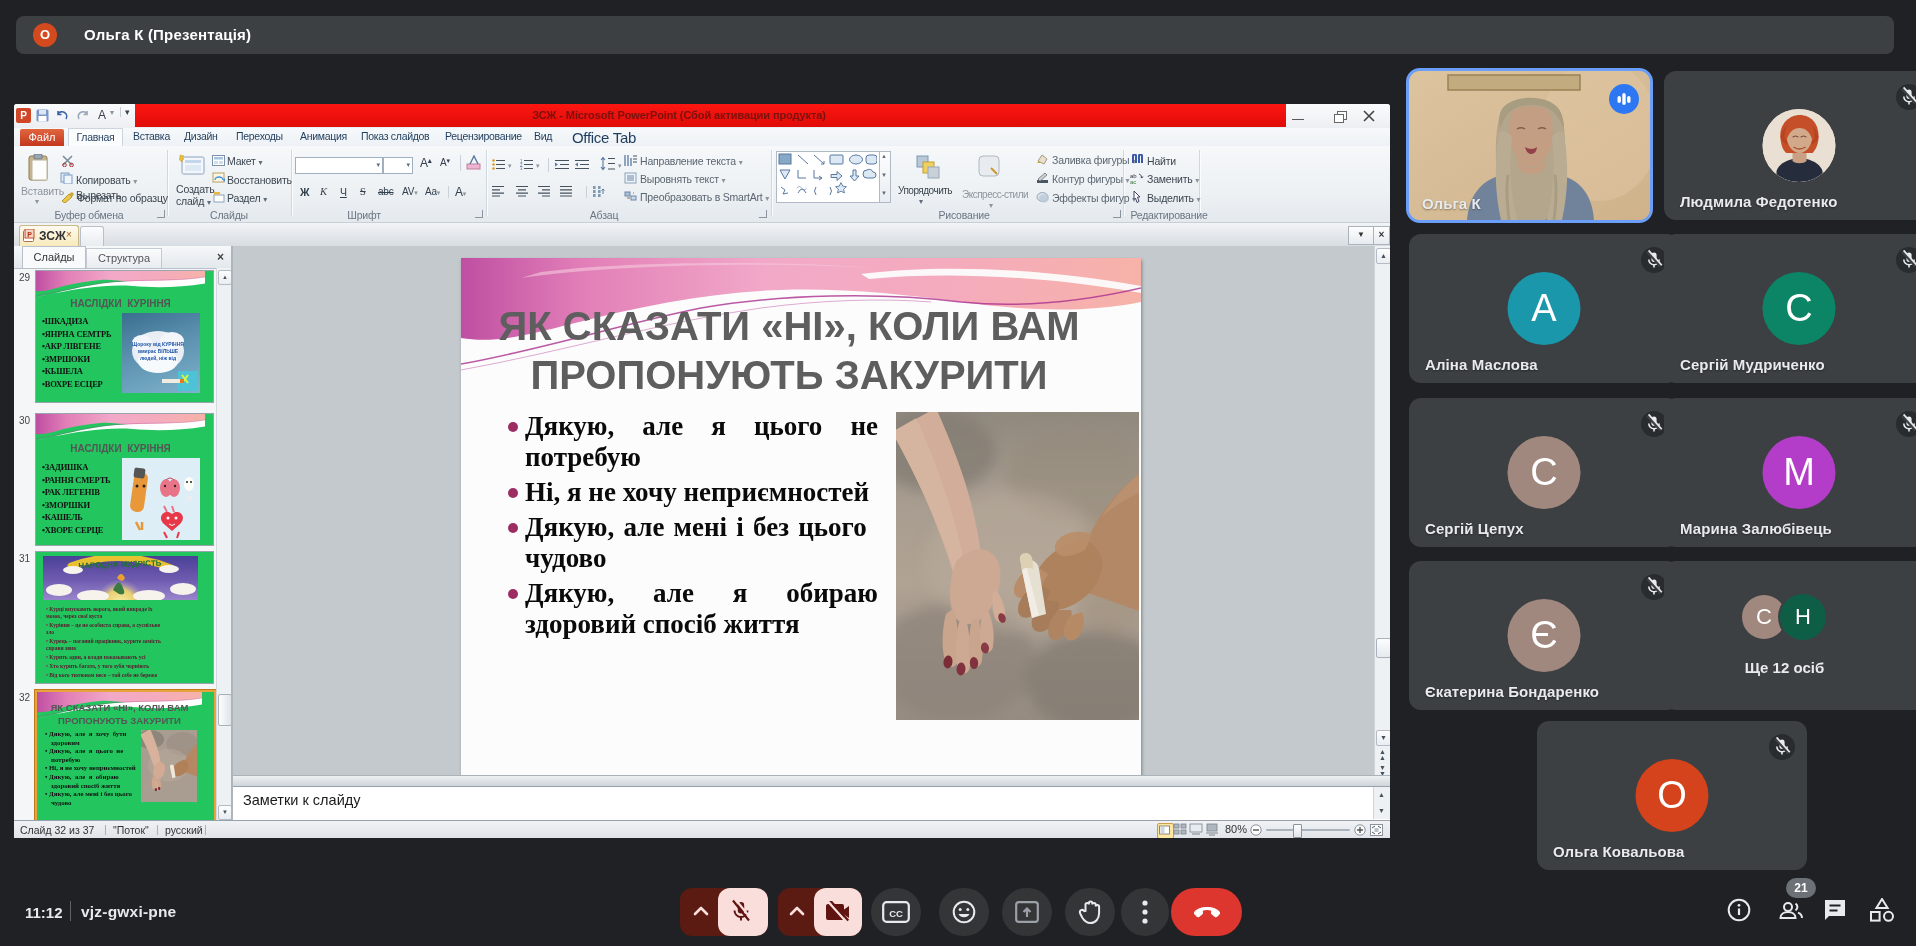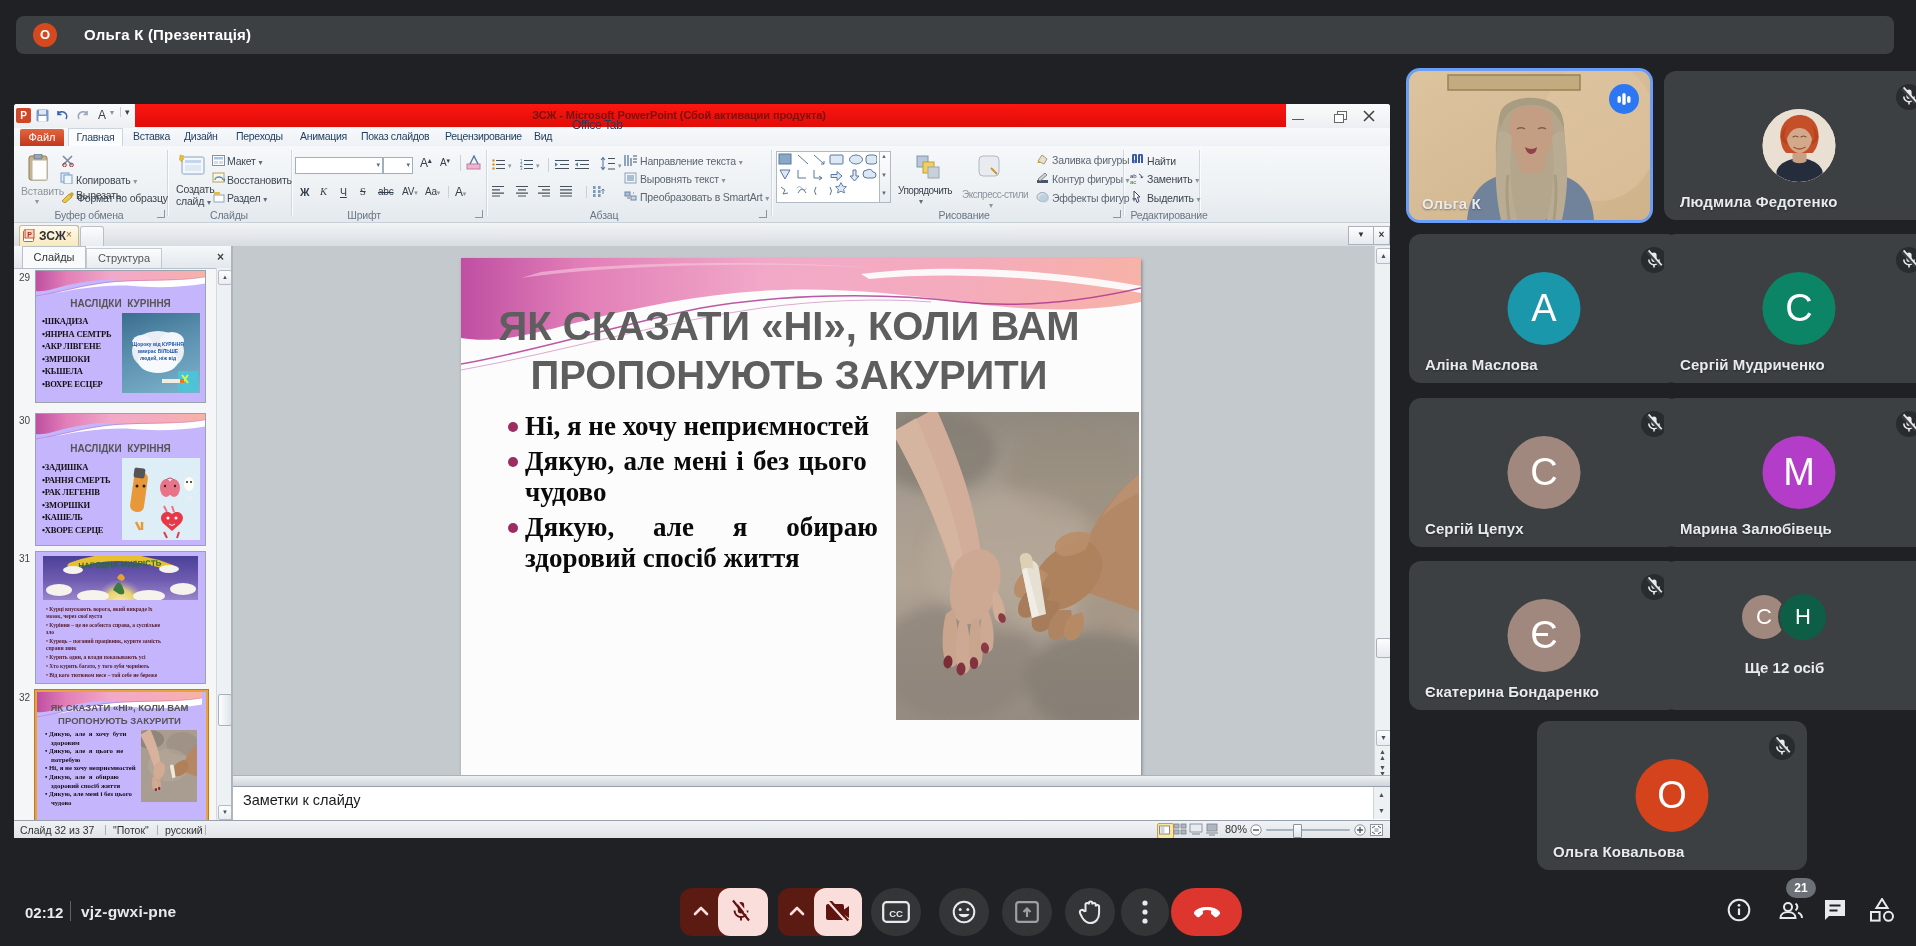--- a/index.html
+++ b/index.html
@@ -26,21 +26,21 @@
 .avat{position:absolute;left:50%;top:38px;transform:translateX(-50%);width:73px;height:73px;border-radius:50%;color:#fff;font-size:38px;text-align:center;line-height:73px;font-weight:normal;}
 .rsep{position:absolute;top:4px;width:1px;height:66px;background:#d0d7de;border-right:1px solid #fbfcfd;}
 .rlbl{position:absolute;font-size:10.5px;letter-spacing:-0.2px;color:#3c4650;white-space:nowrap;}
 .glbl{position:absolute;font-size:10.5px;letter-spacing:-0.2px;color:#6b7684;text-align:center;white-space:nowrap;}
 .launch{position:absolute;width:7px;height:7px;border-left:1px solid #8a949e;border-top:1px solid #8a949e;transform:rotate(180deg);}
 .bi{position:relative;margin-bottom:4px;}
 .bd{position:absolute;left:0px;top:11px;width:10px;height:10px;border-radius:50%;background:#9c2d62;}
 .bt{margin-left:17px;}
 .sl{text-align:justify;text-align-last:justify;}
 .tnum{position:absolute;font-size:10px;color:#444;}
-.thumb{position:absolute;width:169px;height:131px;background:#c4b5fd;border:1px solid #9aa2ac;overflow:hidden;}
+.thumb{position:absolute;width:169px;height:131px;background:#22c55e;border:1px solid #9aa2ac;overflow:hidden;padding-left:8px;}
 .tbul{position:absolute;font-family:'Liberation Serif',serif;font-weight:bold;font-size:8.5px;line-height:12.5px;color:#111;letter-spacing:-0.2px;white-space:nowrap;}
 .tbul2{position:absolute;font-family:'Liberation Serif',serif;font-weight:bold;font-size:6.8px;line-height:8.6px;color:#111;white-space:nowrap;}
 .tln{position:absolute;left:10px;font-family:'Liberation Serif',serif;font-weight:bold;font-size:5.5px;color:#5a2030;white-space:nowrap;}
 .tln i{color:#883050;font-style:normal;}
 </style>
 </head>
 <body>
 <div id="stage">
 
   <div class="abs" id="topbar">
@@ -86,21 +86,21 @@
     <div class="abs" style="left:0;top:24px;width:1376px;height:18px;background:linear-gradient(#f7f9fb,#eef1f5);border-bottom:1px solid #d3d9e0;"></div>
     <div class="abs" style="left:6px;top:25px;width:44px;height:17px;background:linear-gradient(#e0663f,#c3371d);border-radius:2px 2px 0 0;color:#fff;font-size:11px;text-align:center;line-height:17px;">Файл</div>
     <div class="abs" style="left:54px;top:24px;width:53px;height:18px;background:#fbfcfd;border:1px solid #cdd4dc;border-bottom:0;color:#1e3c5c;font-size:10.5px;letter-spacing:-0.3px;text-align:center;line-height:17px;">Главная</div>
     <div class="abs" style="left:119px;top:26px;color:#1e3c5c;font-size:10.5px;letter-spacing:-0.3px;">Вставка</div>
     <div class="abs" style="left:170px;top:26px;color:#1e3c5c;font-size:10.5px;letter-spacing:-0.3px;">Дизайн</div>
     <div class="abs" style="left:222px;top:26px;color:#1e3c5c;font-size:10.5px;letter-spacing:-0.3px;">Переходы</div>
     <div class="abs" style="left:286px;top:26px;color:#1e3c5c;font-size:10.5px;letter-spacing:-0.3px;">Анимация</div>
     <div class="abs" style="left:347px;top:26px;color:#1e3c5c;font-size:10.5px;letter-spacing:-0.3px;">Показ слайдов</div>
     <div class="abs" style="left:431px;top:26px;color:#1e3c5c;font-size:10.5px;letter-spacing:-0.3px;">Рецензирование</div>
     <div class="abs" style="left:520px;top:26px;color:#1e3c5c;font-size:10.5px;letter-spacing:-0.3px;">Вид</div>
-    <div class="abs" style="left:558px;top:14px;color:#1e3c5c;font-size:12px;letter-spacing:-0.3px;">Office Tab</div>
+    <div class="abs" style="left:558px;top:25px;color:#1e3c5c;font-size:15px;letter-spacing:-0.3px;">Office Tab</div>
 
     <div class="abs" id="ribbon" style="left:0;top:42px;width:1376px;height:76px;background:linear-gradient(#f6f8fa,#edf1f4 60%,#e4e9ee);border-bottom:1px solid #c9cfd6;">
       <div class="rsep" style="left:153px;"></div><div class="rsep" style="left:277px;"></div><div class="rsep" style="left:472px;"></div><div class="rsep" style="left:757px;"></div><div class="rsep" style="left:1109px;"></div><div class="rsep" style="left:1185px;"></div>
       
       <svg class="abs" style="left:13px;top:8px;" width="24" height="28" viewBox="0 0 24 28">
           <rect x="2" y="2" width="18" height="24" rx="2" fill="#c8b58e" stroke="#8d7b55"></rect>
           <rect x="7" y="0" width="8" height="5" rx="1" fill="#9aa7b4" stroke="#6c7886"></rect>
           <rect x="5" y="6" width="15" height="20" fill="#fdfdfb" stroke="#b9b29c"></rect>
         </svg>
       <div class="rlbl" style="left:7px;top:39px;color:#8d959e;">Вставить</div>
@@ -542,20 +542,27 @@
             </linearGradient>
           </defs>
           <path d="M0,0 H680 V44 C620,56 560,52 500,44 C440,36 380,30 320,32 C250,34 180,48 110,66 C70,76 35,86 0,80 Z" fill="url(#pg)"></path>
           <path d="M400,16 C480,6 580,10 680,28 L680,35 C590,19 490,13 408,21 Z" fill="#fcfcfc" opacity=".95"></path>
           <path d="M0,106 C80,92 160,66 240,50 C320,36 420,34 500,44 C560,50 620,44 680,30" fill="none" stroke="#aa308e" stroke-width="1.5" opacity=".8"></path>
           <path d="M0,112 C100,94 200,64 300,50 C360,42 420,40 470,44" fill="none" stroke="#c873b4" stroke-width="1" opacity=".6"></path>
           <path d="M60,20 C160,6 300,4 420,10 C300,2 160,4 80,14 Z" fill="#f7c9de" opacity=".6"></path>
         </svg>
         <div class="abs" style="left:-12px;top:44px;width:680px;text-align:center;font-size:40px;line-height:49px;font-weight:bold;color:#5e5e5e;letter-spacing:0px;">ЯК СКАЗАТИ «НІ», КОЛИ ВАМ<br>ПРОПОНУЮТЬ ЗАКУРИТИ</div>
         <div id="bl" style="position:absolute;left:47px;top:153px;width:370px;font-family:'Liberation Serif',serif;font-weight:bold;font-size:27px;line-height:31px;color:#0a0a0a;">
+          <div class="bi">
+              <span class="bd"></span>
+              <div class="bt">
+                <div class="sl">Дякую, але я цього не</div>
+                <div>потребую</div>
+              </div>
+            </div>
           <div class="bi">
               <span class="bd"></span>
               <div class="bt">
                 <div>Ні, я не хочу неприємностей</div>
               </div>
             </div>
           <div class="bi">
               <span class="bd"></span>
               <div class="bt">
                 <div style="word-spacing:2.5px;">Дякую, але мені і без цього</div>
@@ -853,21 +860,21 @@
             <path d="M13 5.5 a2.6 2.6 0 0 1 2.6 2.6 v4.2 a2.6 2.6 0 0 1 -5.2 0 v-4.2 A2.6 2.6 0 0 1 13 5.5z"></path>
           </g>
   <path d="M7.8 12.6 a5.2 5.2 0 0 0 10.4 0" fill="none" stroke="#e8eaed" stroke-width="1.6"></path>
   <path d="M13 17.8 v2.6" stroke="#e8eaed" stroke-width="1.6"></path>
   <path d="M6.4 4.4 L19.6 19.2" stroke="#3c4043" stroke-width="3"></path>
   <path d="M7.6 3.4 L20.8 18.2" stroke="#e8eaed" stroke-width="1.7"></path>
 </svg>
       </div>
     </div>
 
-  <div class="abs" id="btime">02:12</div>
+  <div class="abs" id="btime">11:12</div>
   <div class="abs" id="bsep"></div>
   <div class="abs" id="bcode">vjz-gwxi-pne</div>
 
   <div class="cbtn" style="left:680px;width:88px;border-radius:12px;background:#5b1b13;"></div>
   <div class="abs" style="left:693px;top:905px;">
       <svg width="16" height="14" viewBox="0 0 16 14">
         <path d="M2 9 L8 3 L14 9" stroke="#f9dedc" stroke-width="2.6" fill="none" stroke-linecap="round" stroke-linejoin="round"></path>
       </svg>
     </div>
   <div class="cbtn pill-pink" style="left:718px;width:50px;border-radius:12px;"></div>

